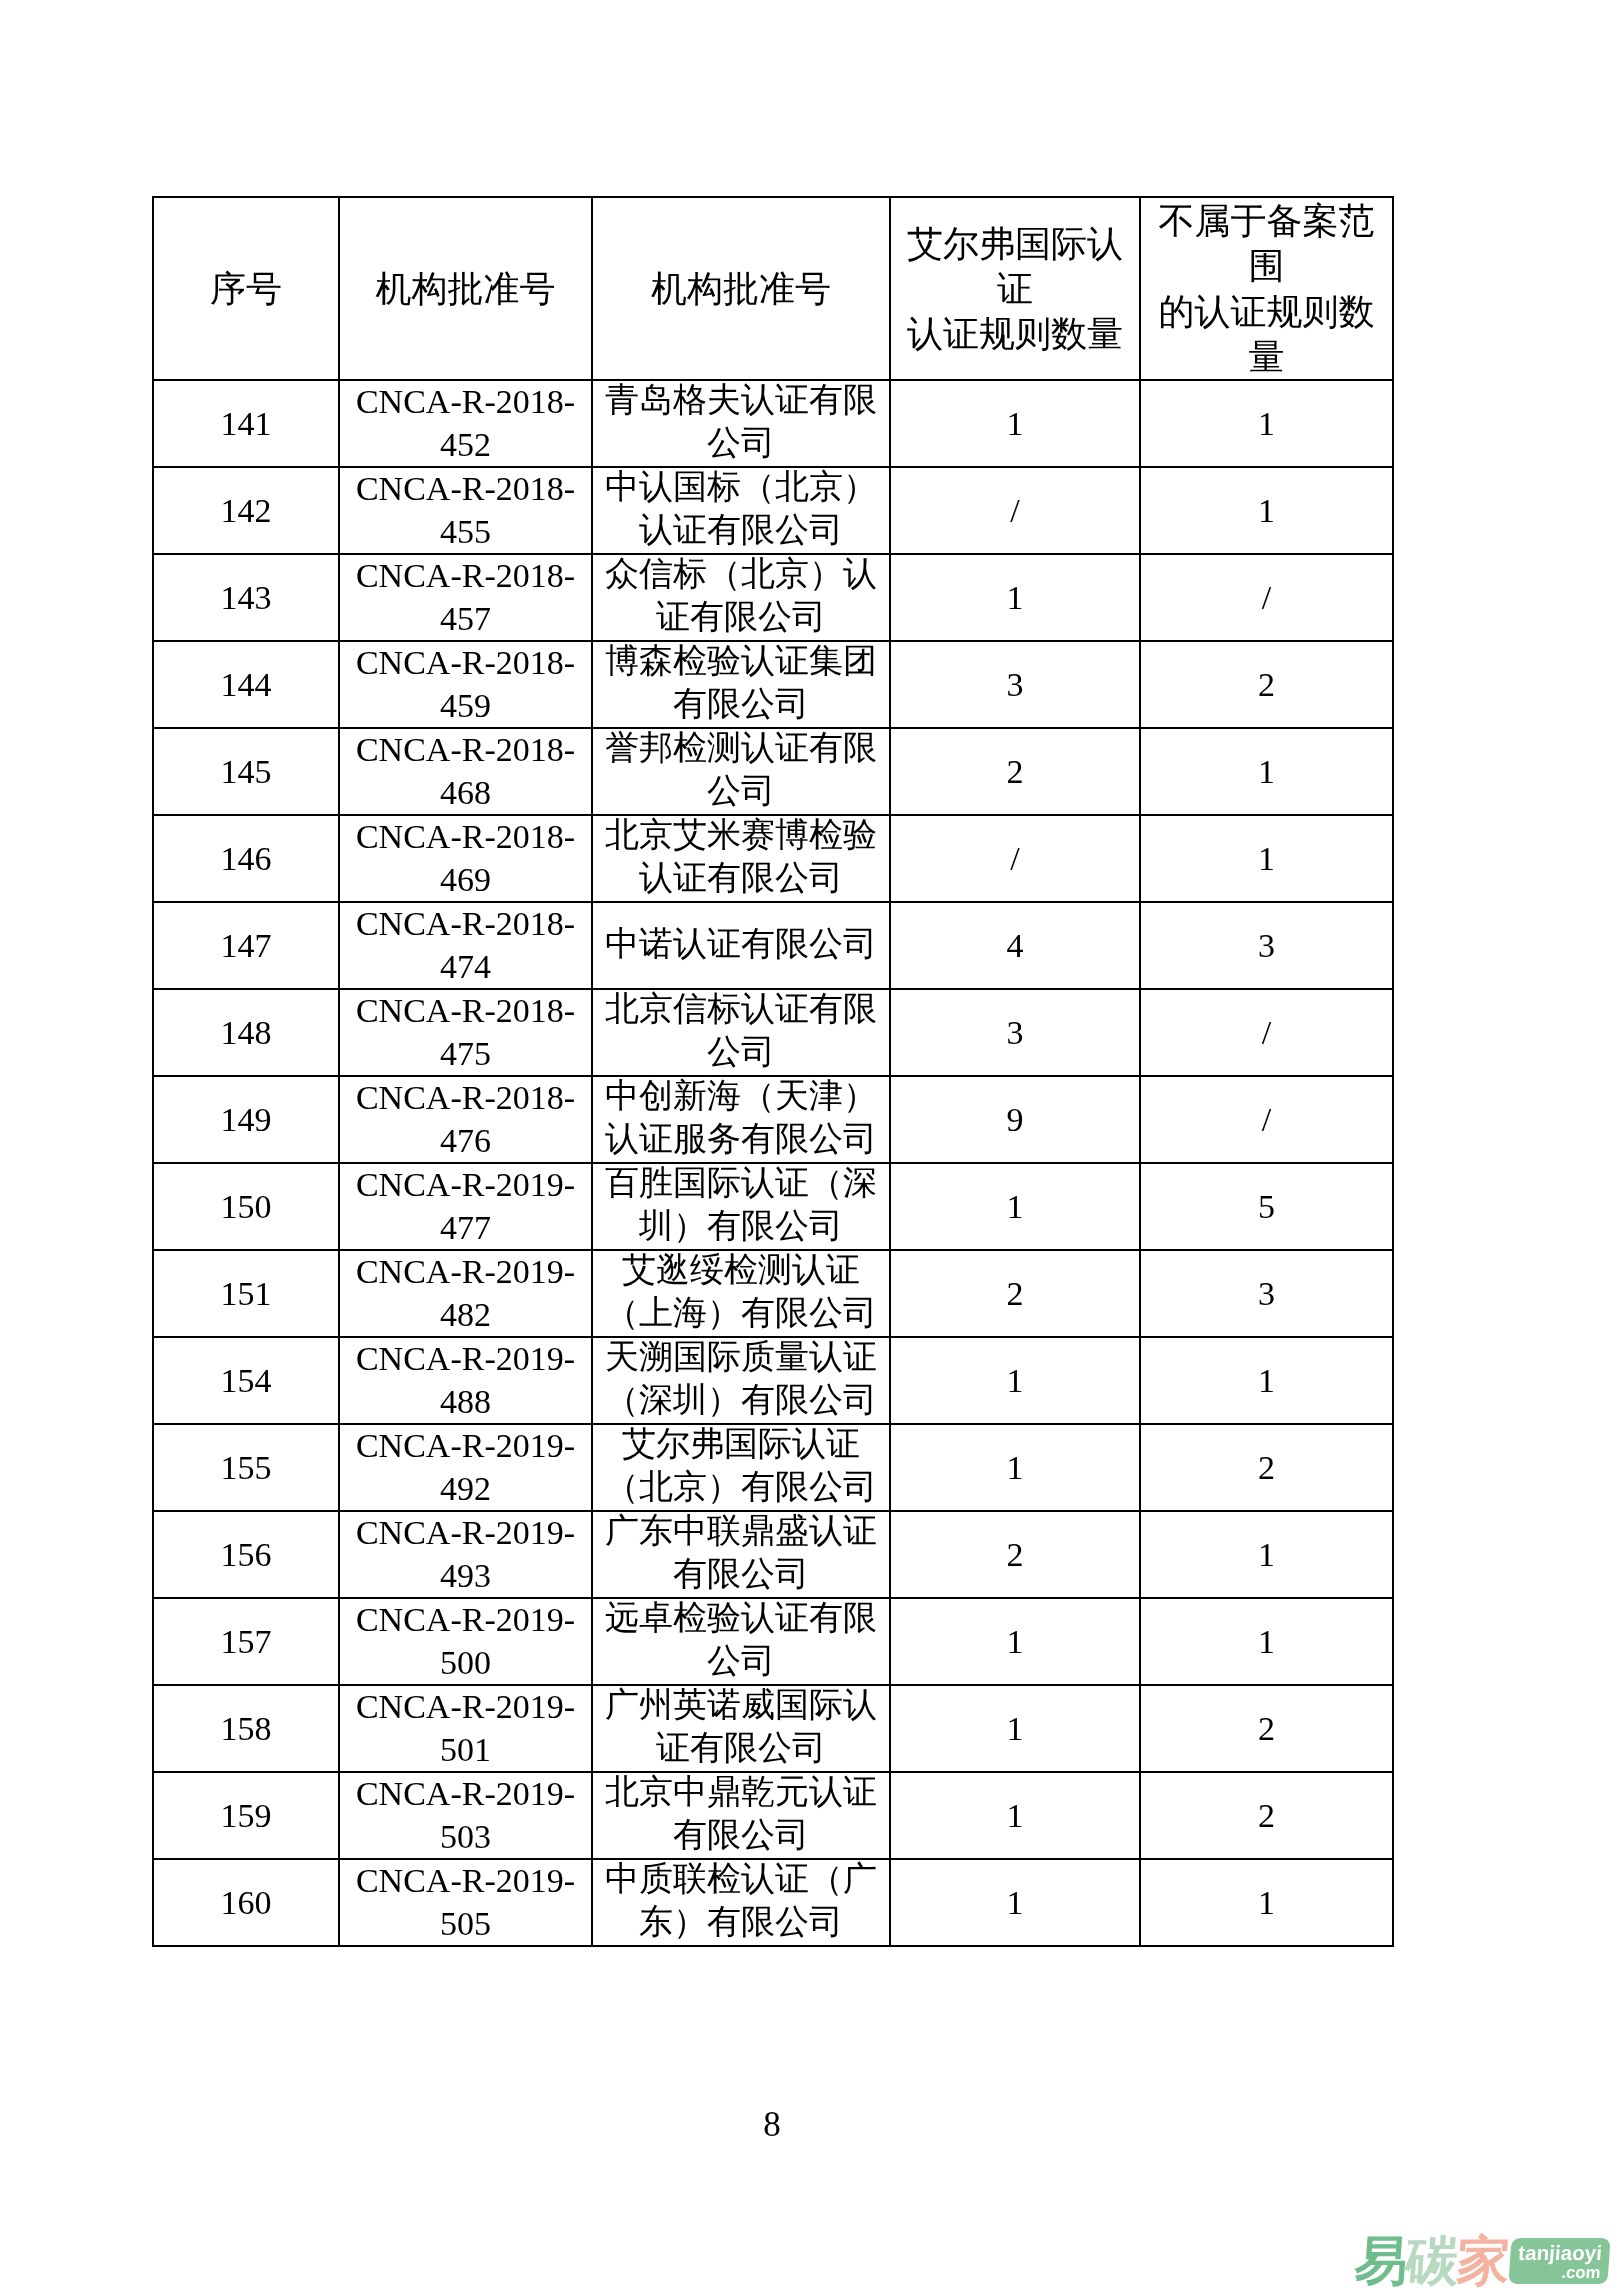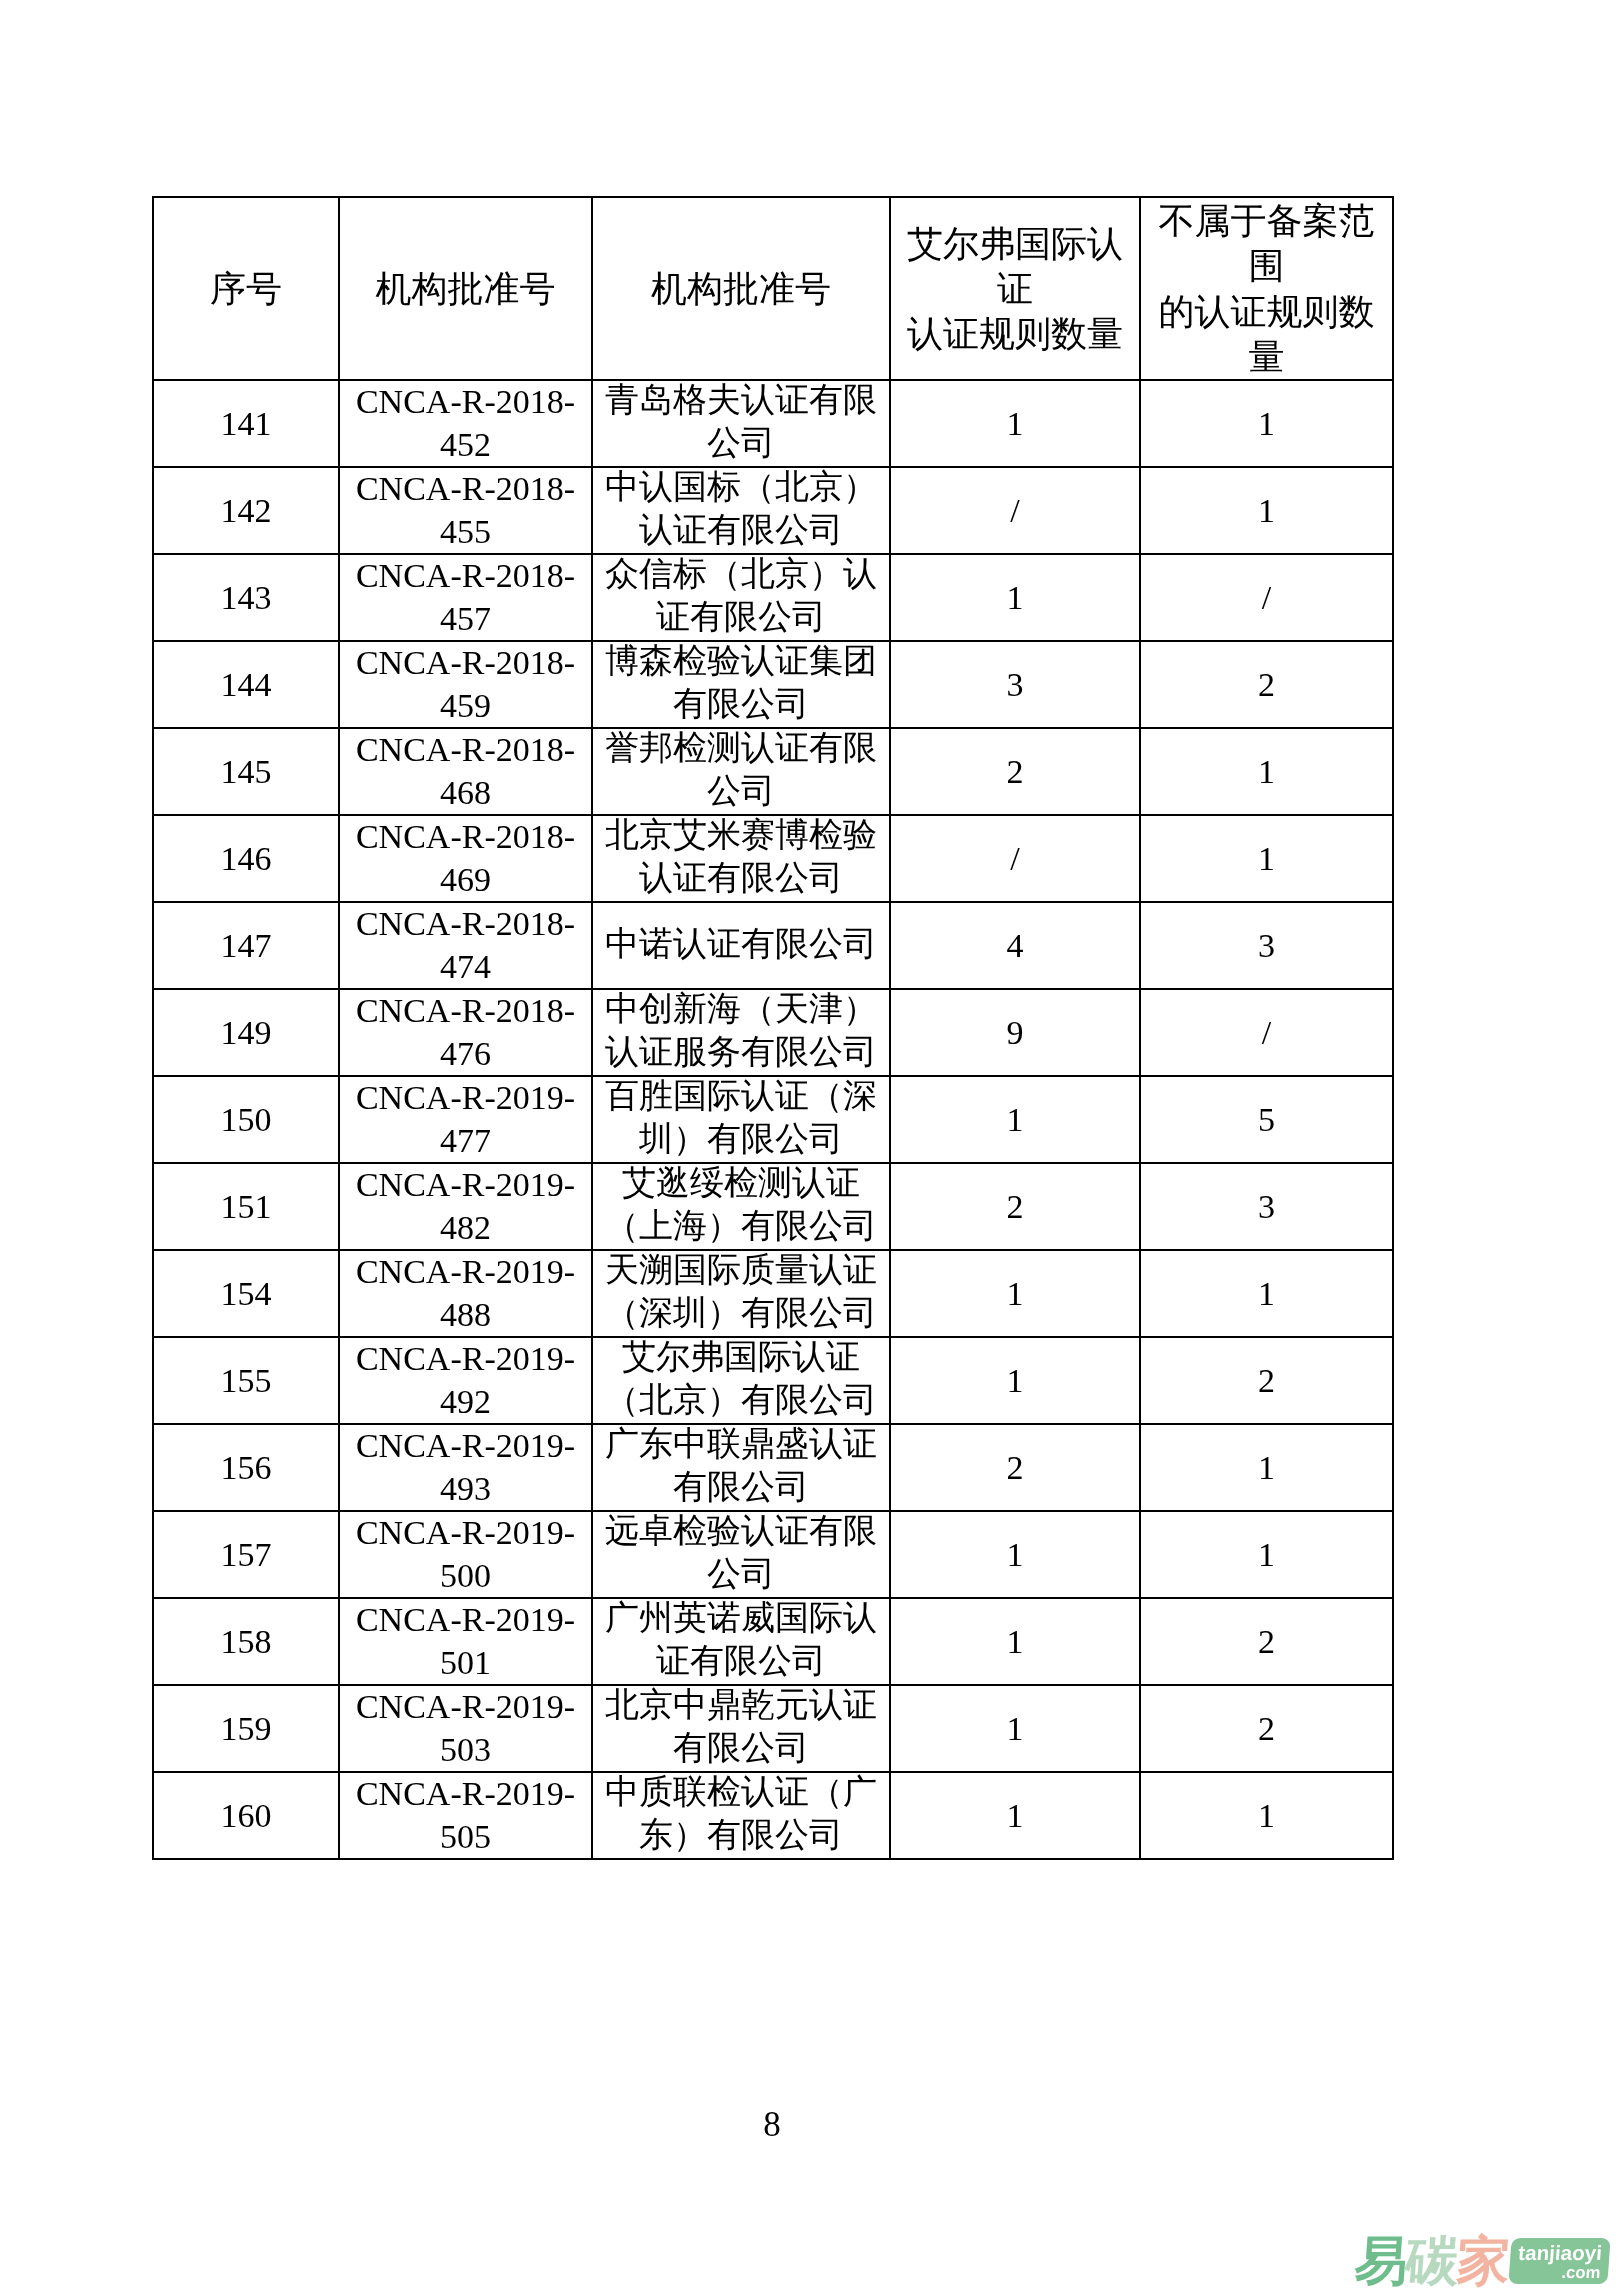--- a/index.html
+++ b/index.html
@@ -145,20 +145,27 @@
       <td class="c-num">1</td>
     </tr>
         <tr>
       <td class="c-serial">147</td>
       <td class="c-approval">CNCA-R-2018-474</td>
       <td class="c-name">中诺认证有限公司</td>
       <td class="c-num">4</td>
       <td class="c-num">3</td>
     </tr>
         <tr>
+      <td class="c-serial">148</td>
+      <td class="c-approval">CNCA-R-2018-475</td>
+      <td class="c-name">北京信标认证有限公司</td>
+      <td class="c-num">3</td>
+      <td class="c-num">/</td>
+    </tr>
+        <tr>
       <td class="c-serial">149</td>
       <td class="c-approval">CNCA-R-2018-476</td>
       <td class="c-name">中创新海（天津）认证服务有限公司</td>
       <td class="c-num">9</td>
       <td class="c-num">/</td>
     </tr>
         <tr>
       <td class="c-serial">150</td>
       <td class="c-approval">CNCA-R-2019-477</td>
       <td class="c-name">百胜国际认证（深圳）有限公司</td>

